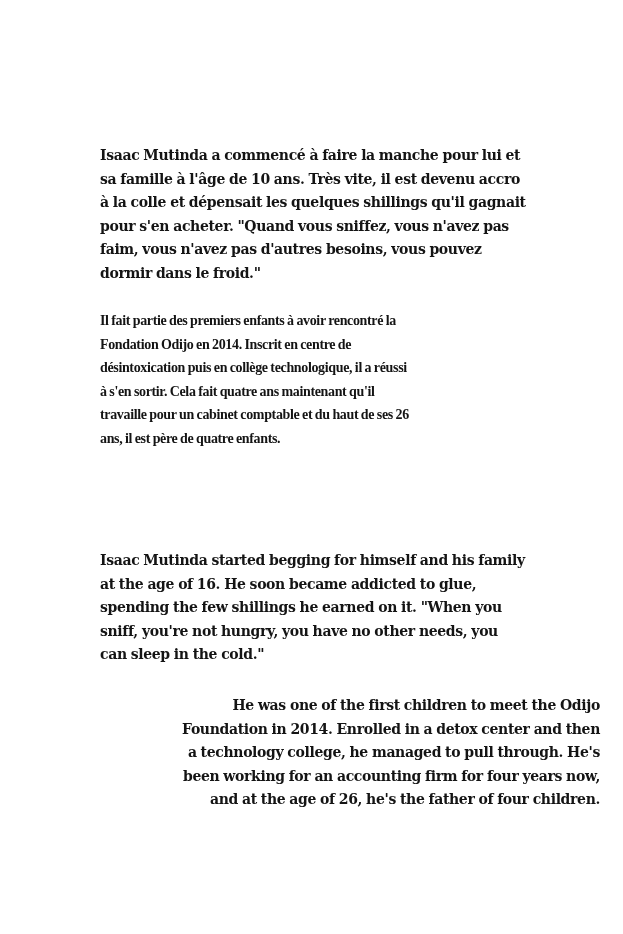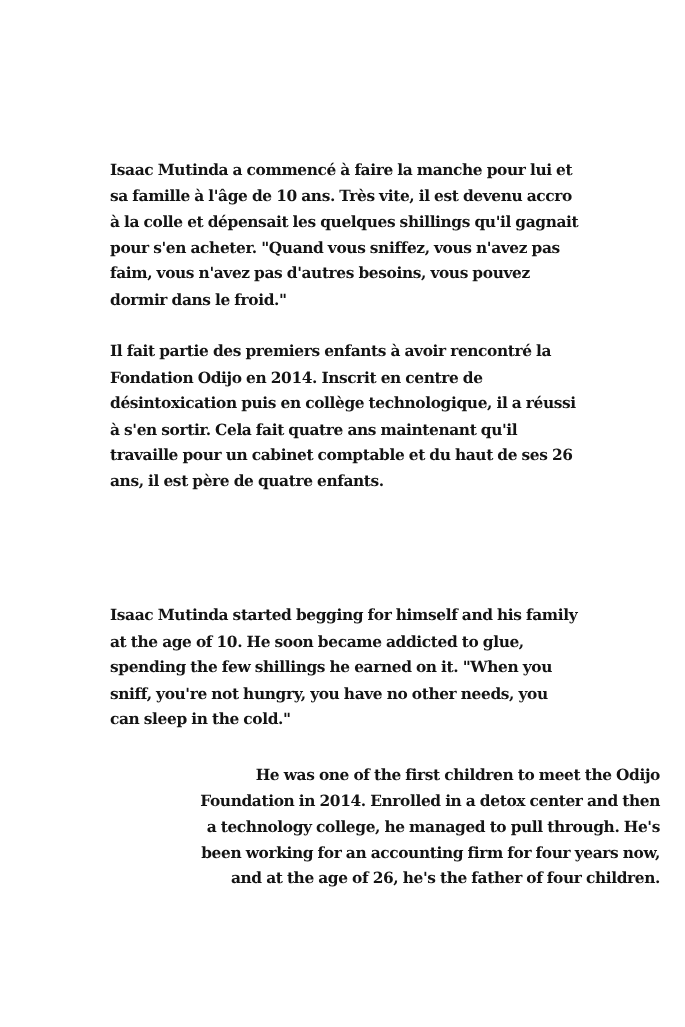--- a/index.html
+++ b/index.html
@@ -29,21 +29,21 @@
       font-family: "DejaVu Serif", "Liberation Serif", serif;
       font-weight: bold;
       font-size: 14px;
       line-height: 23.6px;
       color: #141414;
       letter-spacing: -0.35px;
       word-spacing: -0.5px;
       white-space: pre-line;
     }
     .p1 { top: 128px; }
-    .p2 { top: 293px; }
+    .p2 { top: 293px; font-family: Liberation Serif, serif; }
     .p3 { top: 533px; }
     .p4 { top: 678px; text-align: right; }
   </style>
 </head>
 <body>
 
 <div class="page">
   <section>
     <p class="para p1">Isaac Mutinda a commencé à faire la manche pour lui et
 sa famille à l'âge de 10 ans. Très vite, il est devenu accro
@@ -53,21 +53,21 @@
 dormir dans le froid."</p>
     <p class="para p2">Il fait partie des premiers enfants à avoir rencontré la
 Fondation Odijo en 2014. Inscrit en centre de
 désintoxication puis en collège technologique, il a réussi
 à s'en sortir. Cela fait quatre ans maintenant qu'il
 travaille pour un cabinet comptable et du haut de ses 26
 ans, il est père de quatre enfants.</p>
   </section>
   <section>
     <p class="para p3">Isaac Mutinda started begging for himself and his family
-at the age of 10. He soon became addicted to glue,
+at the age of 16. He soon became addicted to glue,
 spending the few shillings he earned on it. "When you
 sniff, you're not hungry, you have no other needs, you
 can sleep in the cold."</p>
     <p class="para p4">He was one of the first children to meet the Odijo
 Foundation in 2014. Enrolled in a detox center and then
 a technology college, he managed to pull through. He's
 been working for an accounting firm for four years now,
 and at the age of 26, he's the father of four children.</p>
   </section>
 </div>

